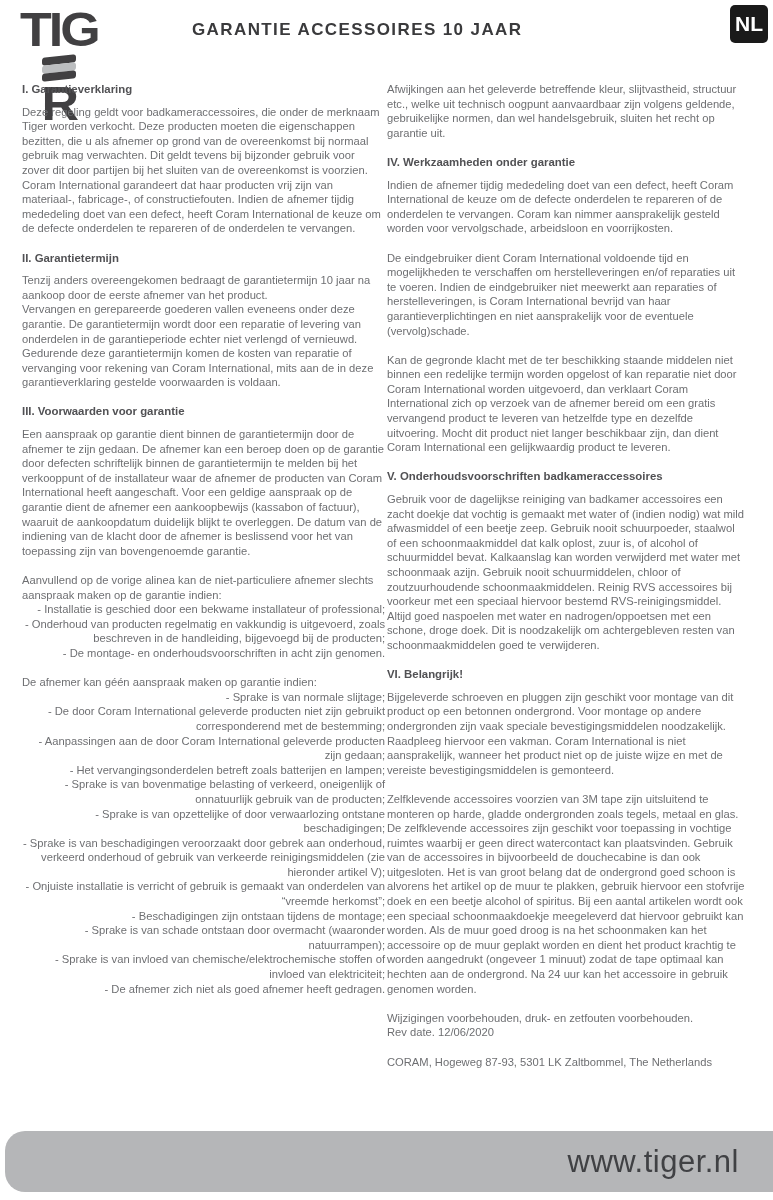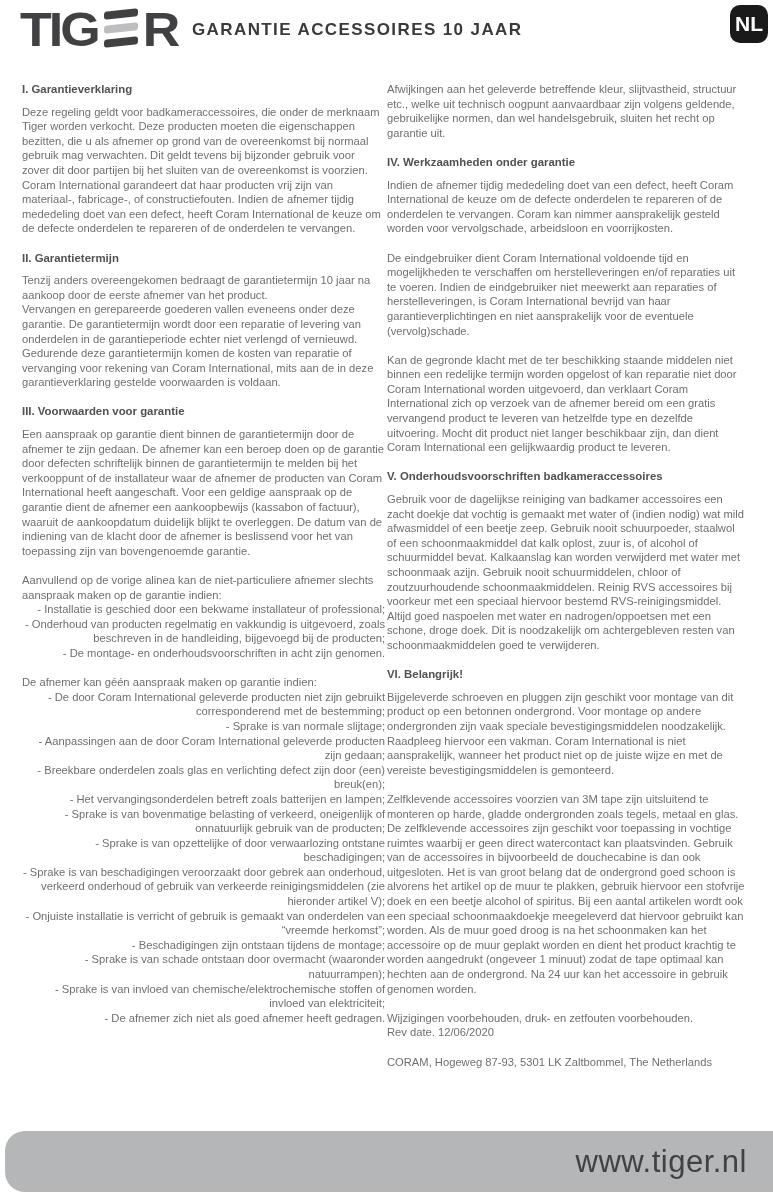--- a/index.html
+++ b/index.html
@@ -17,21 +17,21 @@
   html,body{margin:0;padding:0;}
   body{
     width:773px;height:1200px;position:relative;background:#ffffff;
     font-family:"Liberation Sans", sans-serif;
     -webkit-font-smoothing:antialiased;
     overflow:hidden;
   }
   
   .logo{
     position:absolute;left:20px;top:6px;height:46px;
-    display:flex;color:var(--ink);
+    display:flex;align-items:center;color:var(--ink);flex-direction:column;
   }
   .logo .wordpart{
     font-size:52px;font-weight:800;letter-spacing:-3px;line-height:46px;
     transform:scaleY(.92);
   }
   .logo .ebars{
     width:34px;height:36px;margin:4px 5px 0 6px;
     display:flex;flex-direction:column;justify-content:space-between;
   }
   .logo .ebar{
@@ -41,21 +41,21 @@
   .logo .ebar.mid{background:var(--ink-light);}
   .page-title{
     position:absolute;left:192px;top:20px;
     font-size:17px;font-weight:700;letter-spacing:1.4px;color:var(--title);
     white-space:nowrap;
   }
   .lang-badge{
     position:absolute;left:730px;top:5px;width:38px;height:38px;
     background:var(--badge-bg);color:var(--badge-fg);
     display:flex;align-items:center;justify-content:center;
-    font-size:21px;font-weight:700;border-radius:10px;
+    font-size:21px;font-weight:700;border-radius:5px;
   }
   
   .doc-body{
     position:absolute;left:22px;top:82px;width:736px;
     display:flex;gap:2px;
     color:var(--body);font-size:11.2px;line-height:14.6px;
   }
   .col{width:363px;}
   .col.right{width:360px;}
   .sec-h{font-weight:700;color:var(--head);margin:0;font-size:11.4px;}
@@ -65,21 +65,21 @@
   
   .para + .para, .blist + .para, .para + .sec-h, .blist + .sec-h{margin-top:14.6px;}
   .sec-h + .para{margin-top:8px;}
   .para + .blist{margin-top:0;text-align:right;}
   
   .footer-bar{
     position:absolute;left:5px;right:0;top:1131px;height:61px;
     background:var(--footer-bg);
     border-radius:20px 0 0 20px;
     display:flex;align-items:center;justify-content:flex-end;
-    padding-right:26px;
+    padding-right:34px;
   }
   .footer-url{
     font-size:31px;color:var(--footer-fg);font-weight:400;letter-spacing:.5px;
   }
 </style>
 </head>
 <body>
 
 <div class="logo">
   <span class="wordpart">TIG</span>
@@ -106,24 +106,23 @@
       <h2 class="sec-h">III. Voorwaarden voor garantie</h2>
       <p class="para">Een aanspraak op garantie dient binnen de garantietermijn door de afnemer te zijn gedaan. De afnemer kan een beroep doen op de garantie door defecten schriftelijk binnen de garantietermijn te melden bij het verkooppunt of de installateur waar de afnemer de producten van Coram International heeft aangeschaft. Voor een geldige aanspraak op de garantie dient de afnemer een aankoopbewijs (kassabon of factuur), waaruit de aankoopdatum duidelijk blijkt te overleggen. De datum van de indiening van de klacht door de afnemer is beslissend voor het van toepassing zijn van bovengenoemde garantie.</p>
       <p class="para">Aanvullend op de vorige alinea kan de niet-particuliere afnemer slechts aanspraak maken op de garantie indien:</p>
       <div class="blist">
         <div class="bitem">- Installatie is geschied door een bekwame installateur of professional;</div>
         <div class="bitem">- Onderhoud van producten regelmatig en vakkundig is uitgevoerd, zoals beschreven in de handleiding, bijgevoegd bij de producten;</div>
         <div class="bitem">- De montage- en onderhoudsvoorschriften in acht zijn genomen.</div>
       </div>
       <p class="para">De afnemer kan géén aanspraak maken op garantie indien:</p>
       <div class="blist">
+        <div class="bitem">- Sprake is van normale slijtage;</div>
         <div class="bitem">- De door Coram International geleverde producten niet zijn gebruikt corresponderend met de bestemming;</div>
-        <div class="bitem">- Sprake is van normale slijtage;</div>
         <div class="bitem">- Aanpassingen aan de door Coram International geleverde producten zijn gedaan;</div>
-        <div class="bitem">- Breekbare onderdelen zoals glas en verlichting defect zijn door (een) breuk(en);</div>
         <div class="bitem">- Het vervangingsonderdelen betreft zoals batterijen en lampen;</div>
         <div class="bitem">- Sprake is van bovenmatige belasting of verkeerd, oneigenlijk of onnatuurlijk gebruik van de producten;</div>
         <div class="bitem">- Sprake is van opzettelijke of door verwaarlozing ontstane beschadigingen;</div>
         <div class="bitem">- Sprake is van beschadigingen veroorzaakt door gebrek aan onderhoud, verkeerd onderhoud of gebruik van verkeerde reinigingsmiddelen (zie hieronder artikel V);</div>
         <div class="bitem">- Onjuiste installatie is verricht of gebruik is gemaakt van onderdelen van “vreemde herkomst”;</div>
         <div class="bitem">- Beschadigingen zijn ontstaan tijdens de montage;</div>
         <div class="bitem">- Sprake is van schade ontstaan door overmacht (waaronder natuurrampen);</div>
         <div class="bitem">- Sprake is van invloed van chemische/elektrochemische stoffen of invloed van elektriciteit;</div>
         <div class="bitem">- De afnemer zich niet als goed afnemer heeft gedragen.</div>
       </div>

